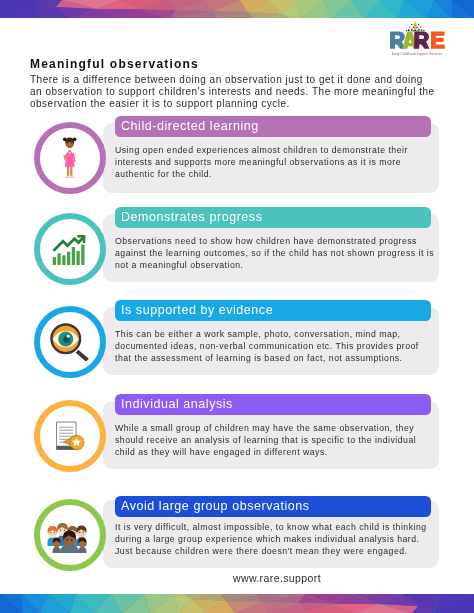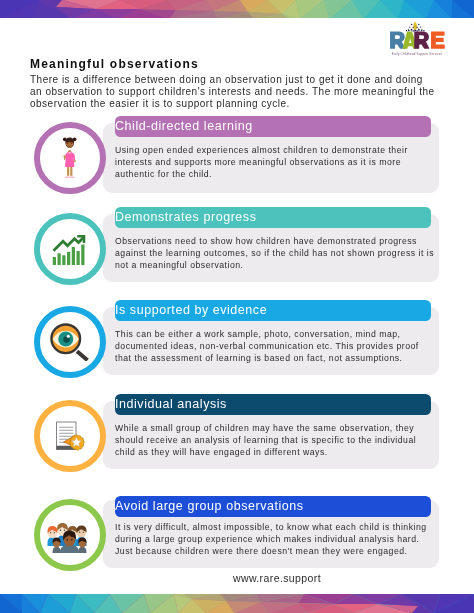--- a/index.html
+++ b/index.html
@@ -16,21 +16,21 @@
   .intro{position:absolute;left:30px;top:74.4px;width:406px;font-size:10px;letter-spacing:0.5px;
          line-height:11.9px;color:#2b2b2b;}
   .logo{position:absolute;left:390px;top:22px;width:56px;height:34px;overflow:visible;}
 
   
   .sect{position:absolute;left:0;top:0;width:474px;}
   .panel{position:absolute;left:103px;width:336px;background:#edebee;
          border-radius:9px;}
   .bar{position:absolute;left:115px;width:316px;height:21px;border-radius:5.5px;
        color:#fff;font-size:12.5px;letter-spacing:0.55px;line-height:21.3px;
-       box-sizing:border-box;}
+       padding-left:6.0px;box-sizing:border-box;}
   .btext{position:absolute;left:115px;width:320px;font-size:8.7px;letter-spacing:0.5px;
          line-height:12.1px;color:#2b2b2b;}
   .circ{position:absolute;left:33.5px;width:72px;height:72px;border-radius:50%;
         background:#fff;box-sizing:border-box;display:flex;align-items:center;
         justify-content:center;}
   .circ svg{display:block;}
 
   .foot{position:absolute;left:0;top:572px;width:474px;text-align:center;
         font-size:10.5px;letter-spacing:0.4px;color:#2b2b2b;padding-left:40px;}
 
@@ -287,21 +287,21 @@
   <path d="M11 64c13-22.5 31-33.5 52-33.5s39 11 52 33.5c-13 22.5-31 33.5-52 33.5S24 86.5 11 64z" fill="#fcf3d9"></path>
   <circle cx="63" cy="64" r="30" fill="#1b8f84"></circle>
   <circle cx="66" cy="66" r="13" fill="#0c4f4c"></circle>
   <circle cx="73" cy="53" r="6" fill="#ffffff"></circle>
 </svg>
           </span>
         </div>
       </div>
       <div class="sect" style="top: 0px;">
         <div class="panel" style="top:401px;height:68px"></div>
-        <div class="bar" style="top:394px;background:#0c4a6e"><span>Individual analysis</span></div>
+        <div class="bar" style="top:394px;background:#8b5cf6"><span>Individual analysis</span></div>
         <div class="btext" style="top:422px">While a small group of children may have the same observation, they should receive an analysis of learning that is specific to the individual child as they will have engaged in different ways.</div>
         <div class="circ" style="top:400px;border:6.5px solid #fcb140">
           <span class="ico">
             <svg width="30" height="30" viewBox="0 0 120 120">
 
   <path d="M6 4h78v110H6z" fill="#ffffff" stroke="#6d6e71" stroke-width="3.4" stroke-linejoin="round"></path>
   <path d="M6 99h78v15H6z" fill="#58595b"></path>
   <g stroke="#8b8d8f" stroke-width="3.4" stroke-linecap="butt">
     <path d="M17 25h56"></path>
                 <path d="M17 37h56"></path>

